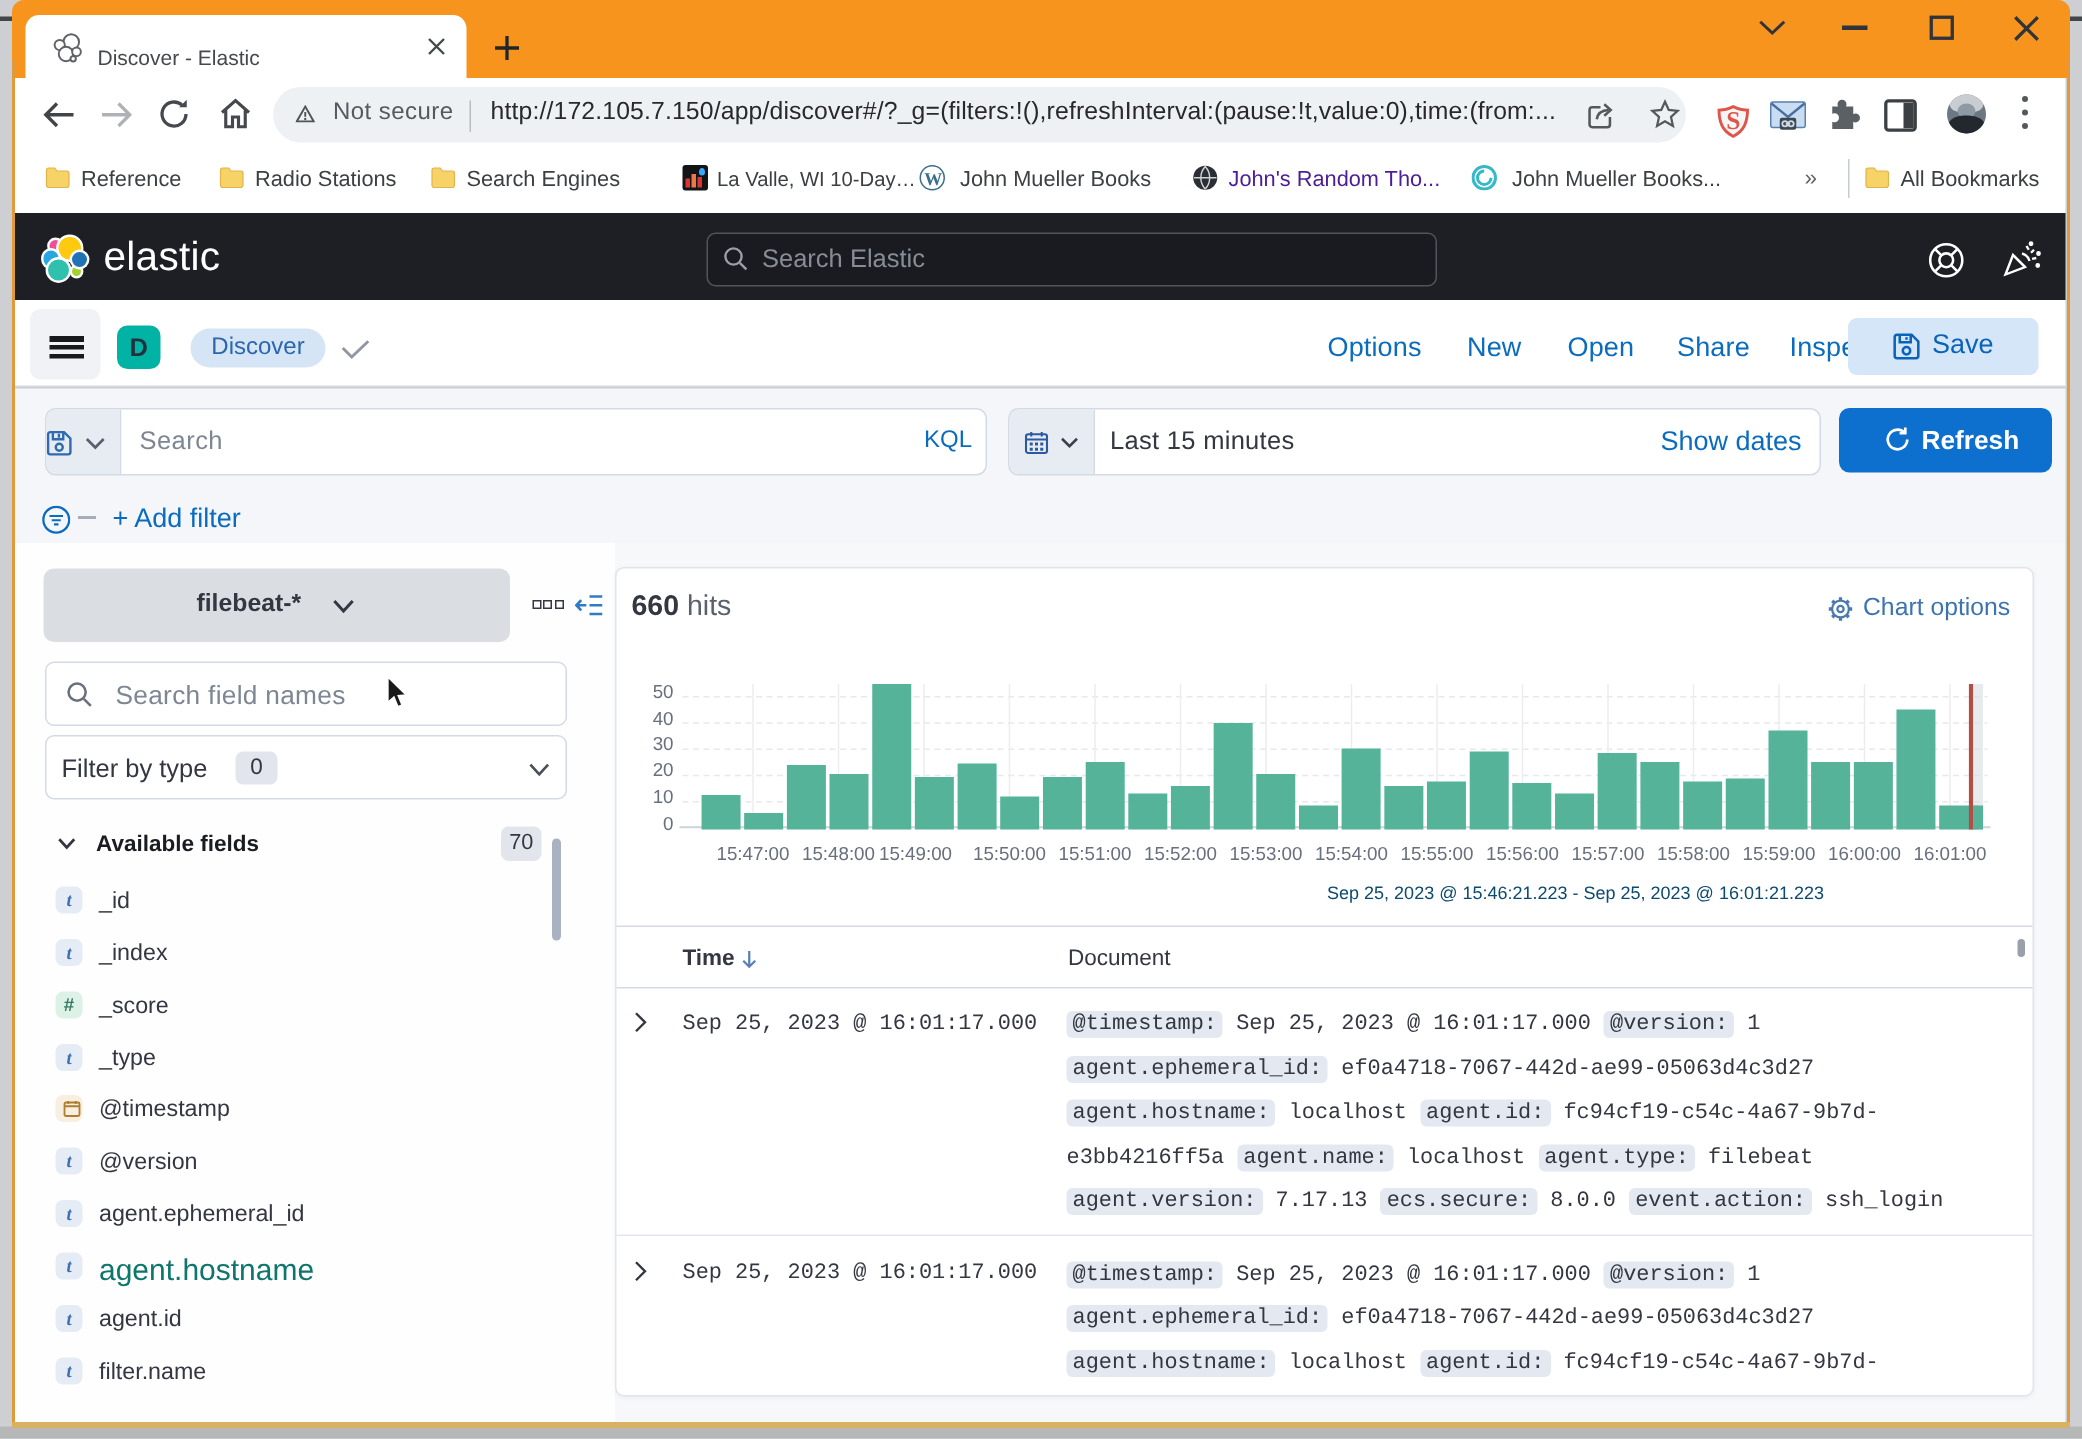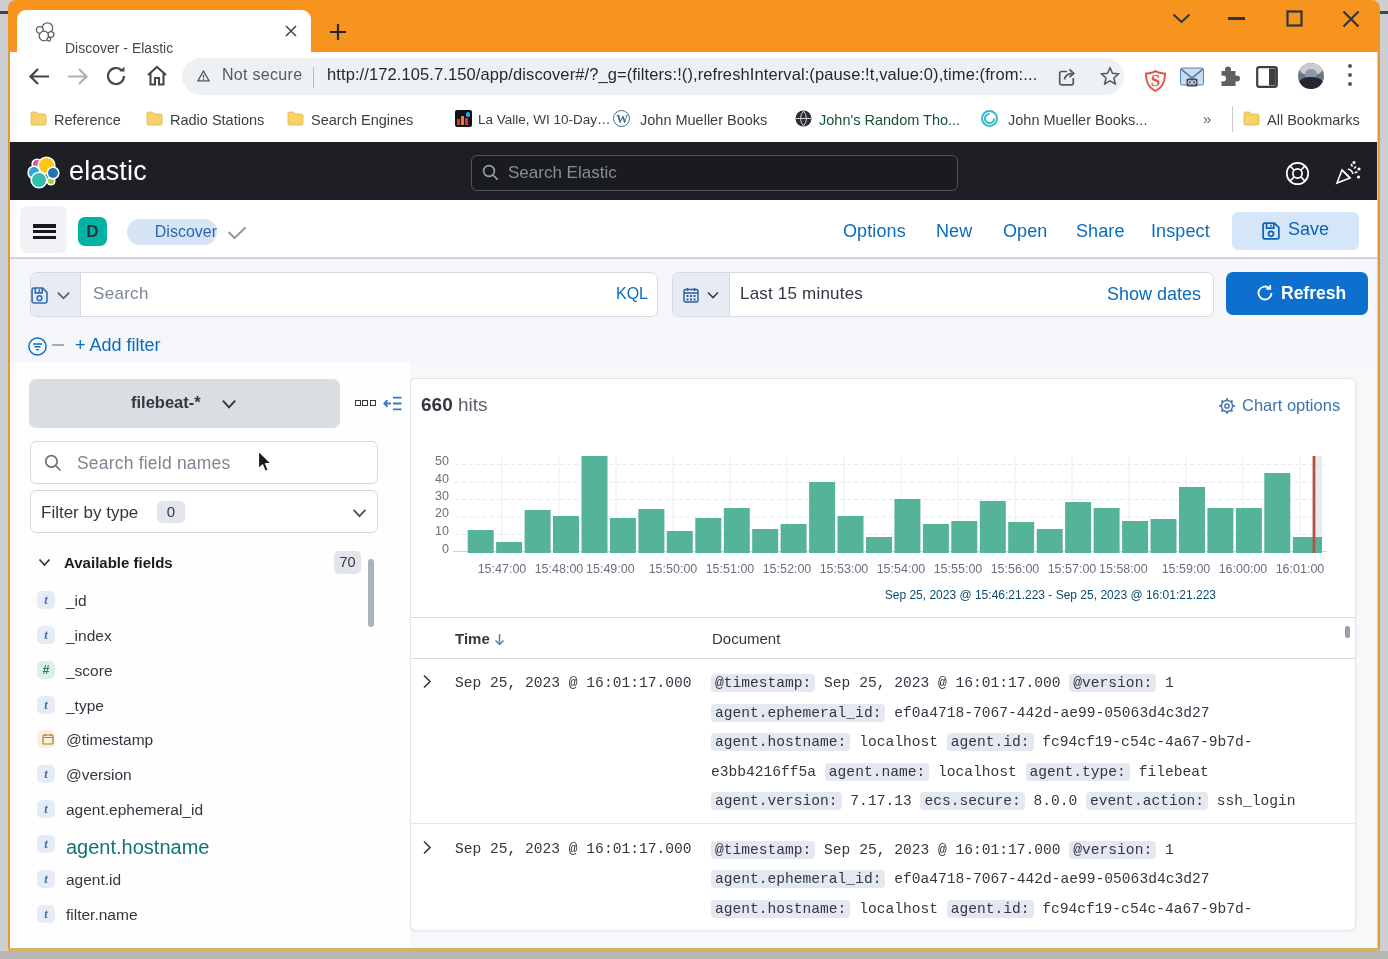--- a/index.html
+++ b/index.html
@@ -8,27 +8,27 @@
 .abs { position:absolute; }
 #bstrip { left:0; top:951px; width:1388px; height:8px; background:#b5b8b6; }
 #dlineL { left:0; top:11px; width:8px; height:3px; background:#41464b; }
 #dlineR { left:1379px; top:11px; width:9px; height:3px; background:#41464b; }
 #titlebar { left:8px; top:0; width:1372px; height:52px; background:#f7941e; border-radius:8px 8px 0 0; }
 #borderL { left:7.5px; top:40px; width:2.5px; height:908px; background:#e09a3a; }
 #borderR { left:1377.5px; top:40px; width:2.5px; height:908px; background:#e09a3a; }
 #borderB { left:7.5px; top:948px; width:1372.5px; height:3.5px; background:#d8b163; }
 #chromebg { left:10px; top:52px; width:1367px; height:90px; background:#ffffff; }
 #tab { left:17px; top:10px; width:294px; height:42px; background:#ffffff; border-radius:9px 9px 0 0; }
-#tabtitle { left:65px; top:40px; font-size:14px; color:#45494d; }
+#tabtitle { left:65px; top:30px; font-size:14px; color:#45494d; }
 #elhdr { left:10px; top:142px; width:1367px; height:58px; background:#1d1f25; }
 #navbar { left:10px; top:200px; width:1367px; height:58px; background:#ffffff; border-bottom:1px solid #d3dae6; }
 #queryarea { left:10px; top:259px; width:1367px; height:103px; background:#f4f6f9; }
 #lower { left:10px; top:362px; width:1367px; height:586px; background:#f7f8fa; }
 #mainpanel { left:410px; top:378px; width:946px; height:553px; background:#ffffff; border:1px solid #e0e5ec; border-radius:6px; box-shadow:0 1px 3px rgba(100,110,130,0.08); }
-.navlink { font-size:18px; color:#0b6cbe; font-weight:500; letter-spacing:0.1px; }
+.navlink { font-size:18px; color:#0b6cbe; font-weight:500; letter-spacing:0.1px;margin-left:42px; }
 </style>
 </head>
 <body>
 <div class="abs" id="dlineL"></div>
 <div class="abs" id="dlineR"></div>
 <div class="abs" id="bstrip"></div>
 <div class="abs" id="titlebar"></div>
 <div class="abs" id="chromebg"></div>
 <div class="abs" id="borderL"></div>
 <div class="abs" id="borderR"></div>
@@ -148,21 +148,21 @@
   </div>
 <div class="abs" style="left:478px;top:112px;font-size:13.5px;color:#3c4043;white-space:nowrap">La Valle, WI 10-Day…</div>
 <div class="abs" style="left:613px;top:110px;width:17px;height:17px;border-radius:50%;background:#ffffff;border:1.5px solid #3b6e8f">
     <span style="position:absolute;left:2.2px;top:0.5px;font-size:12px;font-weight:bold;color:#3b6e8f;font-family:'Liberation Serif',serif">W</span>
   </div>
 <div class="abs" style="left:640px;top:112px;font-size:14.5px;color:#3c4043">John Mueller Books</div>
 <svg class="abs" style="left:795px;top:110px" width="17" height="17" viewBox="0 0 17 17">
     <circle cx="8.5" cy="8.5" r="8" fill="#2b2e33"></circle>
     <path d="M1 8.5 h15 M8.5 1 a11 11 0 0 1 0 15 M8.5 1 a11 11 0 0 0 0 15" stroke="#cfd3d8" stroke-width="1" fill="none"></path>
   </svg>
-<div class="abs" style="left:819px;top:112px;font-size:14.5px;color:#14532d">John's Random Tho...</div>
+<div class="abs" style="left:819px;top:112px;font-size:14.5px;color:#4c1d95">John's Random Tho...</div>
 <svg class="abs" style="left:981px;top:110px" width="17" height="17" viewBox="0 0 17 17">
     <circle cx="8.5" cy="8.5" r="7.5" fill="none" stroke="#35b8c8" stroke-width="2"></circle>
     <path d="M8.5 4 a4.5 4.5 0 1 0 4.5 4.5" fill="none" stroke="#35b8c8" stroke-width="2"></path>
   </svg>
 <div class="abs" style="left:1008px;top:112px;font-size:14.5px;color:#3c4043">John Mueller Books...</div>
 <div class="abs" style="left:1203px;top:110px;font-size:15px;color:#5f6368;letter-spacing:-1px">»</div>
 <div class="abs" style="left:1232px;top:106px;width:1px;height:26px;background:#c8cbce"></div>
 <svg class="abs" style="left:1243px;top:111px" width="17" height="15" viewBox="0 0 17 15">
     <path d="M1 2.5 a1.5 1.5 0 0 1 1.5 -1.5 h4 l1.5 2 h6.5 a1.5 1.5 0 0 1 1.5 1.5 v8 a1.5 1.5 0 0 1 -1.5 1.5 h-12 a1.5 1.5 0 0 1 -1.5 -1.5 Z" fill="#f7d267" stroke="#e2b34b" stroke-width="0.8"></path>
   </svg>
@@ -212,21 +212,21 @@
     </g>
   </svg>
 
 <div class="abs" style="left:20px;top:206px;width:47px;height:47px;background:#f1f2f5;border-radius:7px"></div>
 <div class="abs" style="left:32.5px;top:224px;width:23px;height:3.5px;background:#17191d"></div>
 <div class="abs" style="left:32.5px;top:229.9px;width:23px;height:3.5px;background:#17191d"></div>
 <div class="abs" style="left:32.5px;top:235.8px;width:23px;height:3.5px;background:#17191d"></div>
 
 <div class="abs" style="left:78px;top:217px;width:29px;height:29px;background:#00b3a4;border-radius:7px;text-align:center;line-height:29px;font-size:17px;font-weight:bold;color:#22333e">D</div>
 
-<div class="abs" style="left:127px;top:219px;width:90px;height:26px;background:#d5e5f5;border-radius:13px;text-align:right;line-height:26px;font-size:16px;font-weight:500;color:#2b66ae">Discover</div>
+<div class="abs" style="left:127px;top:219px;width:90px;height:26px;background:#d5e5f5;border-radius:13px;text-align:center;line-height:26px;font-size:16px;font-weight:500;color:#2b66ae">Discover</div>
 <svg class="abs" style="left:227px;top:226px" width="20" height="14" viewBox="0 0 20 14">
     <path d="M1.5 6 L7.5 12 L18.5 1.5" fill="none" stroke="#9298a1" stroke-width="2"></path>
   </svg>
 
 <div class="abs navlink" style="left:843px;top:221px">Options</div>
 <div class="abs navlink" style="left:936px;top:221px">New</div>
 <div class="abs navlink" style="left:1003px;top:221px">Open</div>
 <div class="abs navlink" style="left:1076px;top:221px">Share</div>
 <div class="abs navlink" style="left:1151px;top:221px">Inspect</div>
 
@@ -429,21 +429,21 @@
 <div class="abs" style="left:529px;top:562px;width:60px;text-align:center;font-size:12.5px;color:#69707d">15:48:00</div>
 <div class="abs" style="left:586px;top:562px;width:60px;font-size:12.5px;color:#69707d">15:49:00</div>
 <div class="abs" style="left:643px;top:562px;width:60px;text-align:center;font-size:12.5px;color:#69707d">15:50:00</div>
 <div class="abs" style="left:700px;top:562px;width:60px;text-align:center;font-size:12.5px;color:#69707d">15:51:00</div>
 <div class="abs" style="left:757px;top:562px;width:60px;text-align:center;font-size:12.5px;color:#69707d">15:52:00</div>
 <div class="abs" style="left:814px;top:562px;width:60px;text-align:center;font-size:12.5px;color:#69707d">15:53:00</div>
 <div class="abs" style="left:871px;top:562px;width:60px;text-align:center;font-size:12.5px;color:#69707d">15:54:00</div>
 <div class="abs" style="left:928px;top:562px;width:60px;text-align:center;font-size:12.5px;color:#69707d">15:55:00</div>
 <div class="abs" style="left:985px;top:562px;width:60px;text-align:center;font-size:12.5px;color:#69707d">15:56:00</div>
 <div class="abs" style="left:1042px;top:562px;width:60px;text-align:center;font-size:12.5px;color:#69707d">15:57:00</div>
-<div class="abs" style="left:1099px;top:562px;width:60px;font-size:12.5px;color:#69707d">15:58:00</div>
+<div class="abs" style="left:1099px;top:562px;width:60px;text-align:center;font-size:12.5px;color:#69707d">15:58:00</div>
 <div class="abs" style="left:1156px;top:562px;width:60px;text-align:center;font-size:12.5px;color:#69707d">15:59:00</div>
 <div class="abs" style="left:1213px;top:562px;width:60px;text-align:center;font-size:12.5px;color:#69707d">16:00:00</div>
 <div class="abs" style="left:1270px;top:562px;width:60px;text-align:center;font-size:12.5px;color:#69707d">16:01:00</div>
 <div class="abs" style="left:550px;top:588px;width:666px;text-align:right;font-size:12px;color:#0c4a6e">Sep 25, 2023 @ 15:46:21.223 - Sep 25, 2023 @ 16:01:21.223</div>
 
 <style>
 .k { background:#e3e8f1; border-radius:4px; padding:1px 4px; }
 .docline { position:absolute; font-family:"Liberation Mono",monospace; font-size:14.6px; color:#343741; white-space:nowrap; }
 </style>
 <div class="abs" style="left:411px;top:617px;width:944px;height:1px;background:#d3dae6"></div>

